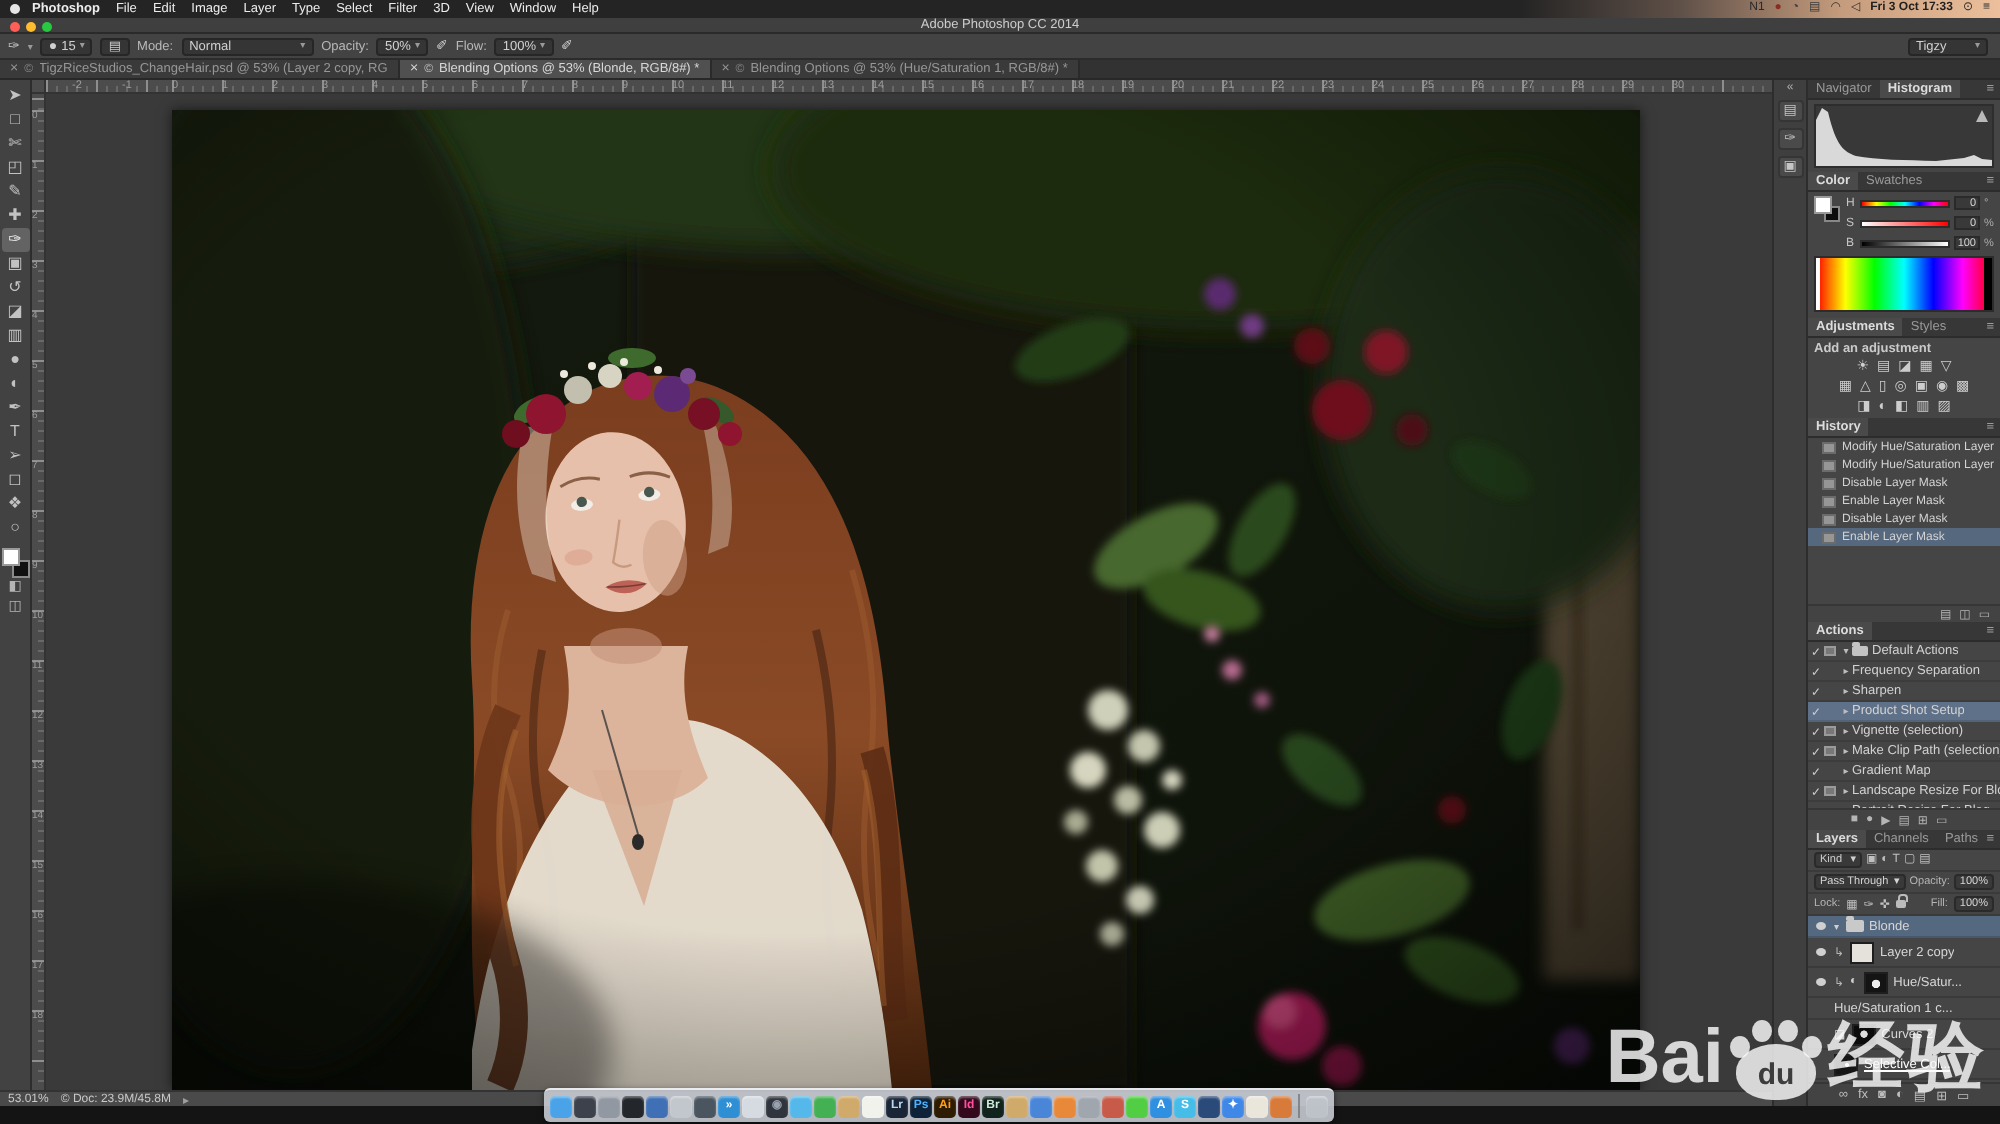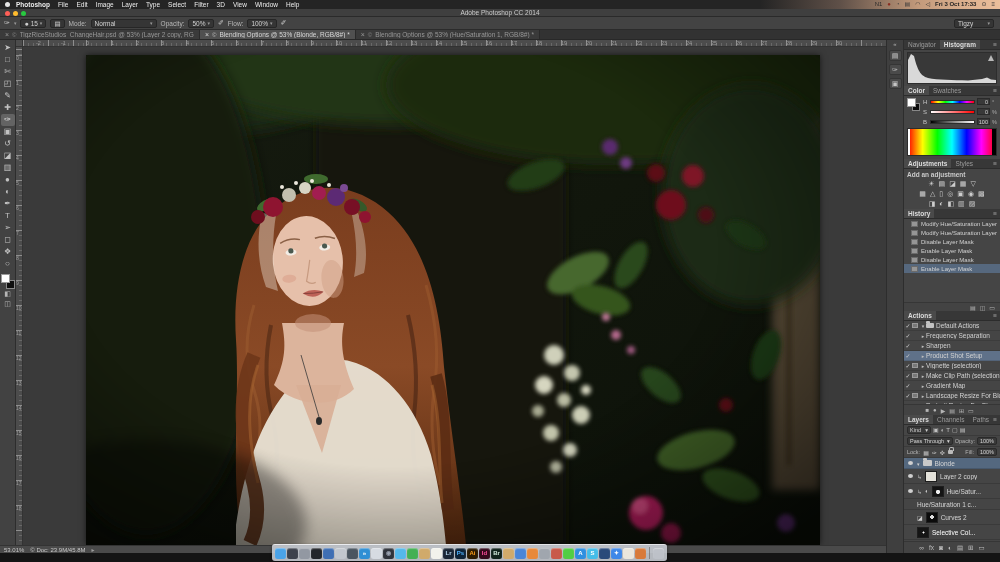--- a/index.html
+++ b/index.html
@@ -848,15 +848,27 @@
       <span class="dock-icon" style="background: rgb(69, 189, 232); color: rgb(255, 255, 255);">S</span>
       <span class="dock-icon" style="background: rgb(42, 74, 122);"></span>
       <span class="dock-icon" style="background: rgb(63, 136, 232); color: rgb(255, 255, 255);">✦</span>
       <span class="dock-icon" style="background: rgb(234, 230, 220);"></span>
       <span class="dock-icon" style="background: rgb(216, 122, 58);"></span>
     <span class="dock-divider"></span>
     <span class="dock-icon" id="dock-trash" style="background: rgba(190, 195, 202, 0.85);"></span>
   </div>
 
   <div class="watermark">
+    <div class="wm-line1">
+      <span>Bai</span>
+      <span class="paw">
+        <span class="toe t1"></span>
+          <span class="toe t2"></span>
+          <span class="toe t3"></span>
+          <span class="toe t4"></span>
+        <span class="pad"></span>
+        <span class="du">du</span>
+      </span>
+      <span class="wm-cn">经验</span>
+    </div>
   </div>
 
 </div>
 
 </body></html>

